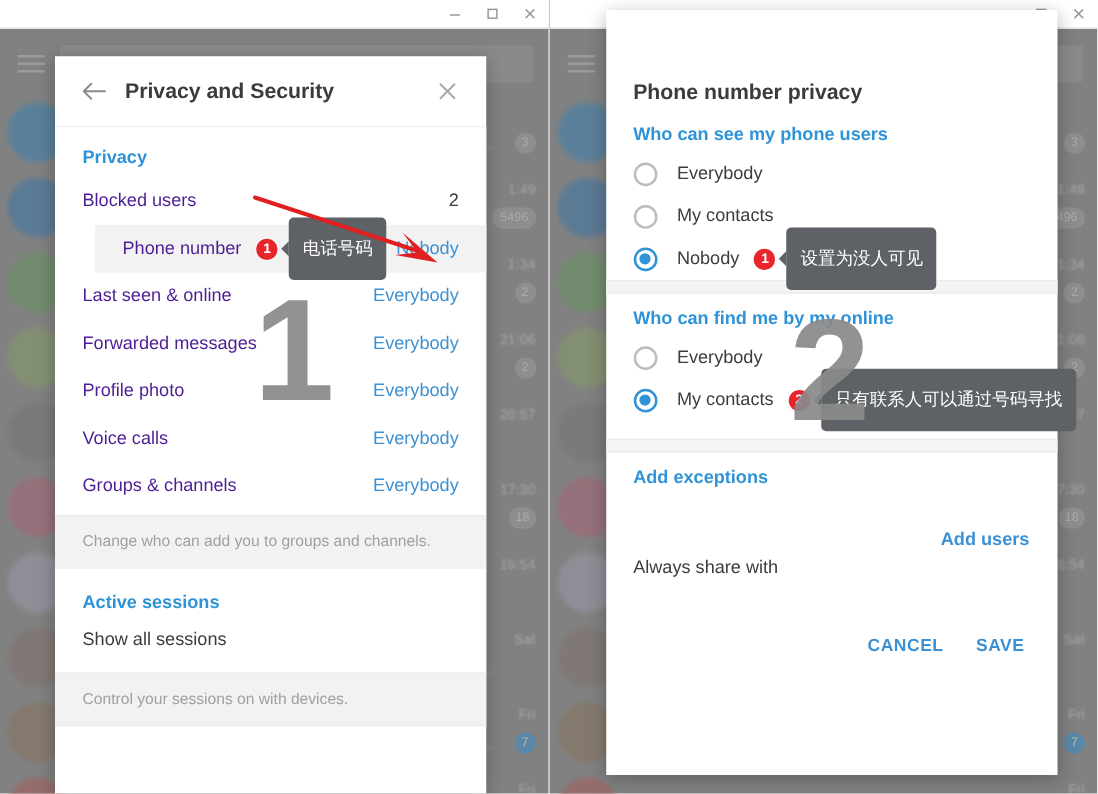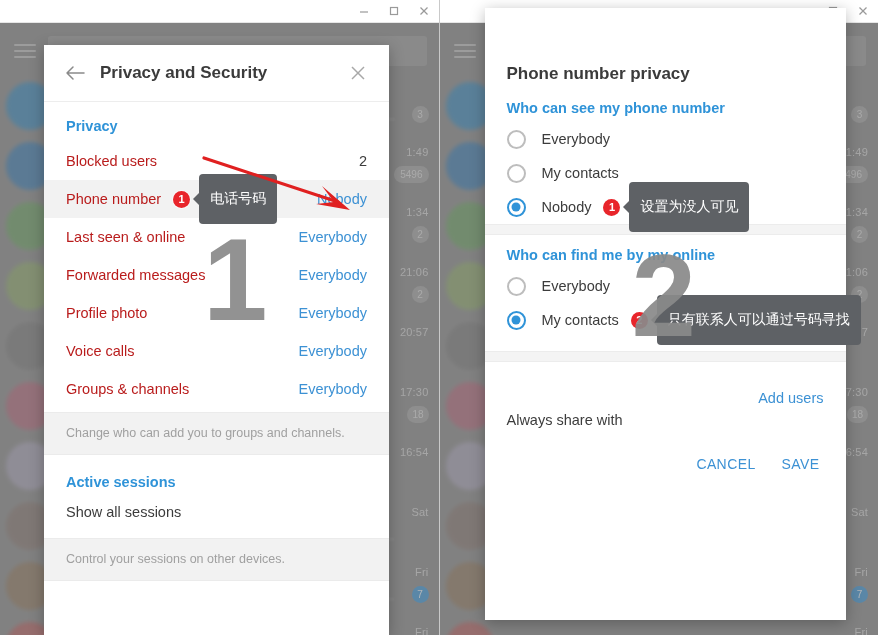--- a/index.html
+++ b/index.html
@@ -44,22 +44,22 @@
   
   .dialog{position:absolute;background:#fff;box-shadow:0 3px 14px rgba(0,0,0,.28);z-index:10;}
   .dlg-head{display:flex;align-items:center;height:56px;border-bottom:1px solid #ededed;padding:0 16px;}
   .dlg-back{width:30px;height:30px;display:flex;align-items:center;justify-content:center;color:#8a8a8a;flex:0 0 auto;}
   .dlg-title{font-size:17px;font-weight:bold;color:#3b3b3b;margin-left:10px;flex:1;}
   .dlg-close{width:30px;height:30px;display:flex;align-items:center;justify-content:center;color:#a8a8a8;flex:0 0 auto;}
 
   .section{background:#fff;padding:6px 0 4px;}
   .sec-title{color:#2f93d8;font-size:14.5px;font-weight:bold;padding:10px 22px 8px;}
   .row{display:flex;align-items:center;height:38px;padding:0 22px;position:relative;}
-  .row.hl{background:#f2f2f2;}
-  .row-label{font-size:14.5px;color:#b91c1c;white-space:nowrap;}
+  .row.hl{background:#f2f2f2;margin-left:32px;}
+  .row-label{font-size:14.5px;color:#4c1d95;white-space:nowrap;}
   .row-value{margin-left:auto;font-size:14.5px;color:#3c91d4;}
   .row-value.plain{color:#3c3c3c;}
   .hint{background:#f2f2f2;color:#a0a0a0;font-size:12.5px;padding:13px 22px 14px;
         border-top:1px solid #ebebeb;border-bottom:1px solid #ebebeb;}
   .link-row{font-size:14.5px;color:#2f93d8;font-weight:bold;padding:13px 22px 6px;}
   .plain-row{font-size:14.5px;color:#3c3c3c;padding:8px 22px 14px;}
 
   
   .d2-title{font-size:17px;font-weight:bold;color:#3b3b3b;padding:20px 22px 4px;margin-top:36px;}
   .d2-sec{color:#2f93d8;font-size:14.5px;font-weight:bold;padding:12px 22px 6px;}
@@ -67,24 +67,24 @@
   .radio{width:19px;height:19px;border-radius:50%;border:2px solid #bdbdbd;box-sizing:border-box;flex:0 0 auto;
          position:relative;background:#fff;}
   .radio.on{border-color:#2f93d8;}
   .radio.on:after{content:"";position:absolute;left:50%;top:50%;width:9px;height:9px;border-radius:50%;
                   background:#2f93d8;transform:translate(-50%,-50%);}
   .opt-label{font-size:14.5px;color:#3c3c3c;margin-left:16px;white-space:nowrap;}
   .desc{font-size:12.5px;color:#a3a3a3;padding:6px 22px 16px;line-height:1.45;max-width:330px;}
   .divider{height:9px;background:#f4f4f4;border-top:1px solid #ececec;border-bottom:1px solid #ececec;}
   .exc-row{display:flex;align-items:center;padding:6px 22px 0;}
   .exc-label{font-size:14.5px;color:#3c3c3c;margin-top:44px;}
-  .exc-action{margin-left:auto;font-size:14.5px;color:#3c91d4;}
+  .exc-action{margin-left:auto;font-size:14.5px;color:#3c91d4;font-weight:bold;}
   .exc-hint{font-size:12.5px;color:#a3a3a3;padding:12px 22px 0;}
   .dlg-actions{display:flex;justify-content:flex-end;gap:26px;padding:28px 26px 16px;}
-  .act{font-size:14px;color:#3c91d4;font-weight:normal;letter-spacing:.4px;}
+  .act{font-size:14px;color:#3c91d4;font-weight:bold;letter-spacing:.4px;margin-top:18px;}
 
   
   .num-badge{width:17px;height:17px;border-radius:50%;background:#e8252b;color:#fff;
              font-size:11px;font-weight:bold;display:flex;align-items:center;justify-content:center;
              flex:0 0 auto;box-shadow:0 0 0 1px rgba(255,255,255,.6);}
   .tip{position:relative;background:#5e6165;color:#fff;font-size:14px;padding:16px 11px;
        border-radius:4px;white-space:nowrap;line-height:1.25;}
   .tip:before{content:"";position:absolute;left:-6px;top:50%;transform:translateY(-50%);
               border:6px solid transparent;border-right-color:#5e6165;border-left:0;}
   .tip-wrap{display:flex;align-items:center;gap:9px;margin-left:12px;}
@@ -234,21 +234,21 @@
             </div>
           </div>
       </div>
 
       <div class="hint">Change who can add you to groups and channels.</div>
 
       <div class="section">
         <div class="link-row">Active sessions</div>
         <div class="plain-row">Show all sessions</div>
       </div>
-      <div class="hint">Control your sessions on other devices.</div>
+      <div class="hint">Control your sessions on with devices.</div>
     </div>
 
     <div class="watermark" style="left:203px;top:222px;">1</div>
 
     <svg class="arrow" style="left:200px;top:150px;" width="170" height="70" viewBox="0 0 170 70">
       <path d="M4 8 L138 52" stroke="#e02020" stroke-width="3.2" stroke-linecap="round" fill="none"></path>
       <path d="M150 60 L122 36 L134 52 L116 54 Z" fill="#e02020"></path>
     </svg>
   </div>
 
@@ -329,21 +329,21 @@
             <div class="bg-av" style="background: rgb(185, 74, 74);"></div>
             <div class="bg-time">Fri</div>
           </div>
         </div>
       <div class="veil"></div>
     </div>
 
     <div class="dialog" style="left:45px;top:8px;width:361px;height:612px;">
       <div class="d2-title">Phone number privacy</div>
 
-      <div class="d2-sec">Who can see my phone number</div>
+      <div class="d2-sec">Who can see my phone users</div>
       <div id="g1-opts">
           <div class="opt">
             <span class="radio"></span>
             <span class="opt-label">Everybody</span>
           </div>
           <div class="opt">
             <span class="radio"></span>
             <span class="opt-label">My contacts</span>
           </div>
           <div class="opt">
@@ -370,20 +370,21 @@
             <span class="tip-wrap">
               <span class="num-badge">2</span>
               <span class="tip">只有联系人可以通过号码寻找</span>
             </span>
           </div>
         </div>
       <div style="height:14px"></div>
 
       <div class="divider"></div>
 
+      <div class="d2-sec">Add exceptions</div>
       <div class="exc-row">
         <div class="exc-label">Always share with</div>
         <div class="exc-action">Add users</div>
       </div>
 
       <div class="dlg-actions">
         <div class="act">CANCEL</div>
         <div class="act">SAVE</div>
       </div>
     </div>

